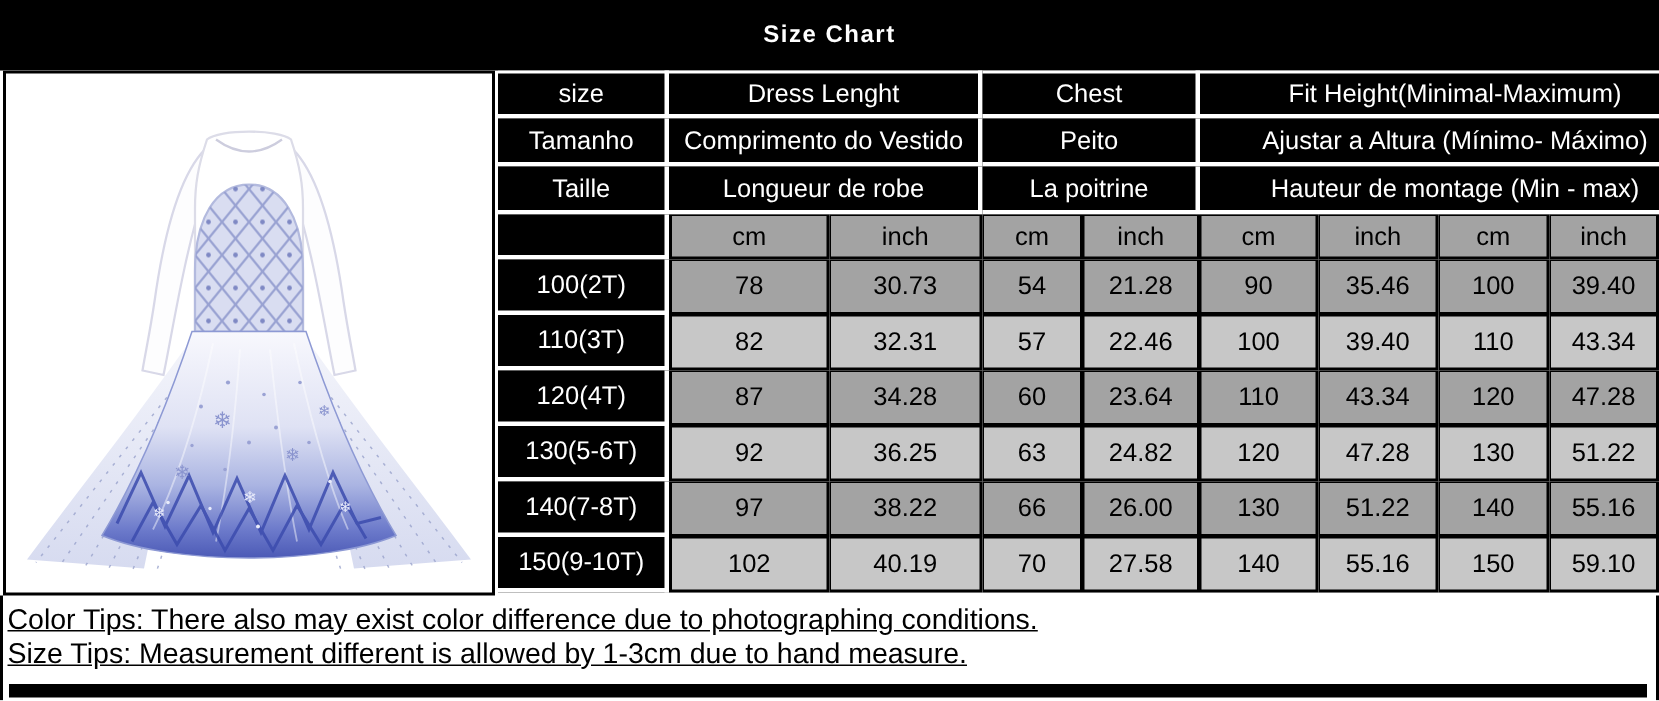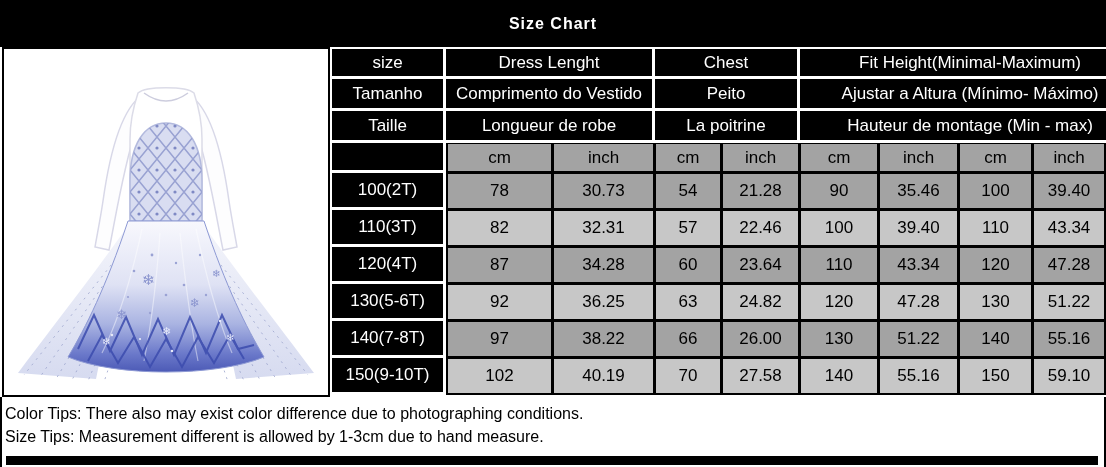--- a/index.html
+++ b/index.html
@@ -17,21 +17,21 @@
         font-size:17px;padding:0 2px;overflow:hidden;white-space:nowrap;}
   tr.h{height:32px;} tr.u{height:30px;} tr.d{height:37px;}
   td.dk{background:#000;color:#fff;border-right:3px solid #fff;border-bottom:3px solid #fff;}
   tr.h1 td.dk{border-top:2px solid #fff;}
   td.dk.end{border-right:none;padding-left:36px;}
   td.lt{background:#a3a3a3;border:1px solid #000;border-right-width:2px;border-bottom-width:2px;font-size:17.5px;}
   td.lt.first{border-left-width:2px;}
   tr.g td.lt{background:#c7c7c7;}
   .tips{position:absolute;left:0;top:397px;width:1102px;height:70px;
         border-left:2px solid #000;border-right:2px solid #000;box-sizing:content-box;}
-  .tips .tip{padding-left:3px;font-size:16px;line-height:23px;color:#000;}
+  .tips .tip{padding-left:3px;font-size:19px;line-height:23px;color:#000;text-decoration:underline;}
   .tips .tip:first-child{padding-top:5px;}
   .bottom-bar{position:absolute;left:4px;right:6px;bottom:2px;height:9px;background:#000;}
 </style>
 </head>
 <body>
 
 <div class="page">
 
   <div class="title-bar">
     <span>Size Chart</span>

